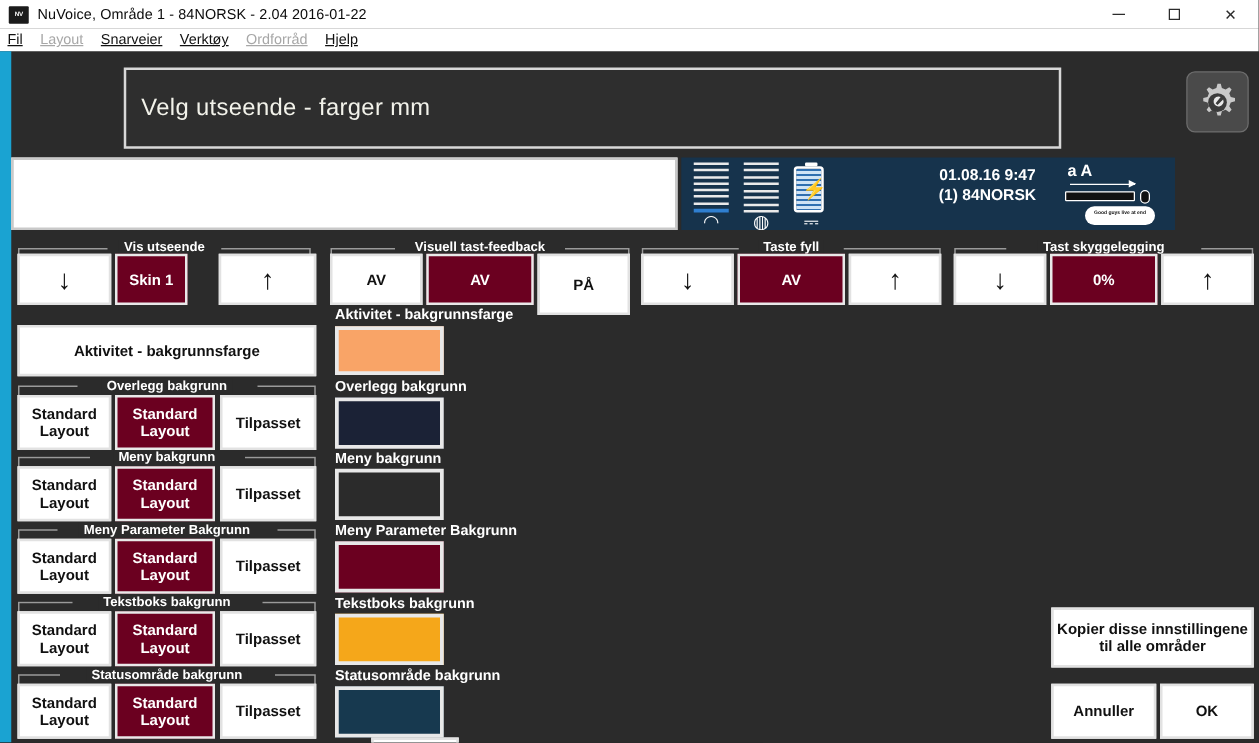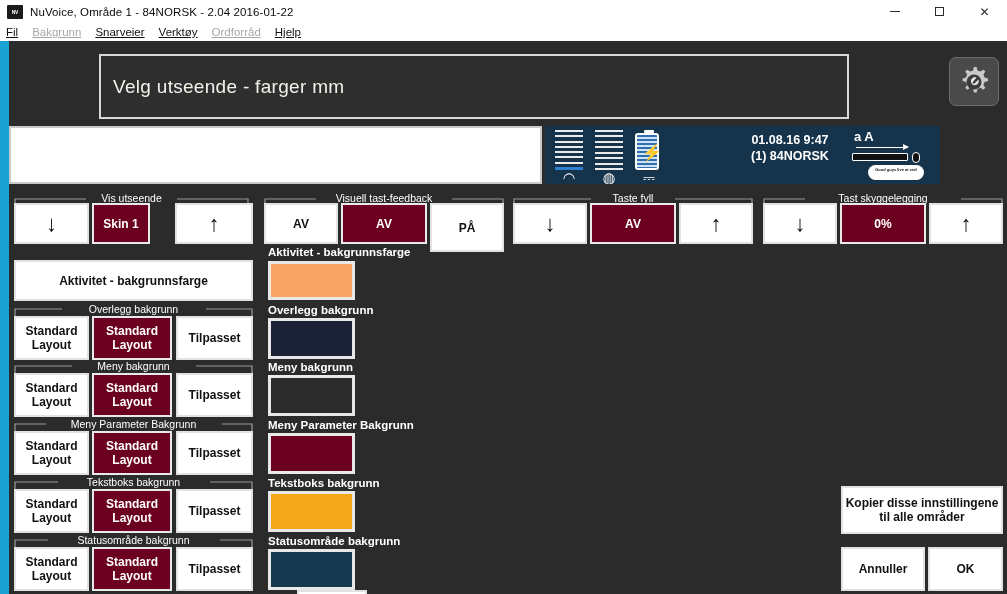--- a/index.html
+++ b/index.html
@@ -105,21 +105,21 @@
   .bubble {
     position: absolute; left: 24px; top: 36px; width: 56px; height: 15px;
     background: #fff; border-radius: 8px; color: #111; font-size: 4px;
     text-align: center; line-height: 5px; padding-top: 2px; font-weight: bold;
   }
 
   
   .groupbox { position: absolute; }
   .gb-title {
     position: absolute; top: 0; left: 0; right: 0; text-align: center;
-    font-size: 10.5px; font-weight: normal; color: #ffffff; line-height: 13px;
+    font-size: 10.5px; font-weight: bold; color: #ffffff; line-height: 13px;
     white-space: nowrap;
   }
   .gb-title span { background: #2b2b2b; padding: 0 4px; }
   .gb-line-l, .gb-line-r {
     position: absolute; top: 7px; height: 1px; background: #9a9a9a;
   }
 
   
   .btn {
     position: absolute; background: #ffffff; border: 2px solid #e2e2e2;
@@ -163,21 +163,21 @@
           <i class="glyph-max"></i>
         </div>
       <div class="tb-btn close">
           <span class="glyph-close">✕</span>
         </div>
     </div>
   </div>
 
   <div class="menubar">
     <div class="menu-item"><u>Fil</u></div>
-    <div class="menu-item disabled"><u>Bakgrunn</u></div>
+    <div class="menu-item disabled"><u>Layout</u></div>
     <div class="menu-item"><u>Snarveier</u></div>
     <div class="menu-item"><u>Verktøy</u></div>
     <div class="menu-item disabled"><u>Ordforråd</u></div>
     <div class="menu-item"><u>Hjelp</u></div>
   </div>
 
   <div class="leftrail"></div>
 
   <div class="prompt-box">
     <div class="prompt-text">Velg utseende - farger mm</div>

